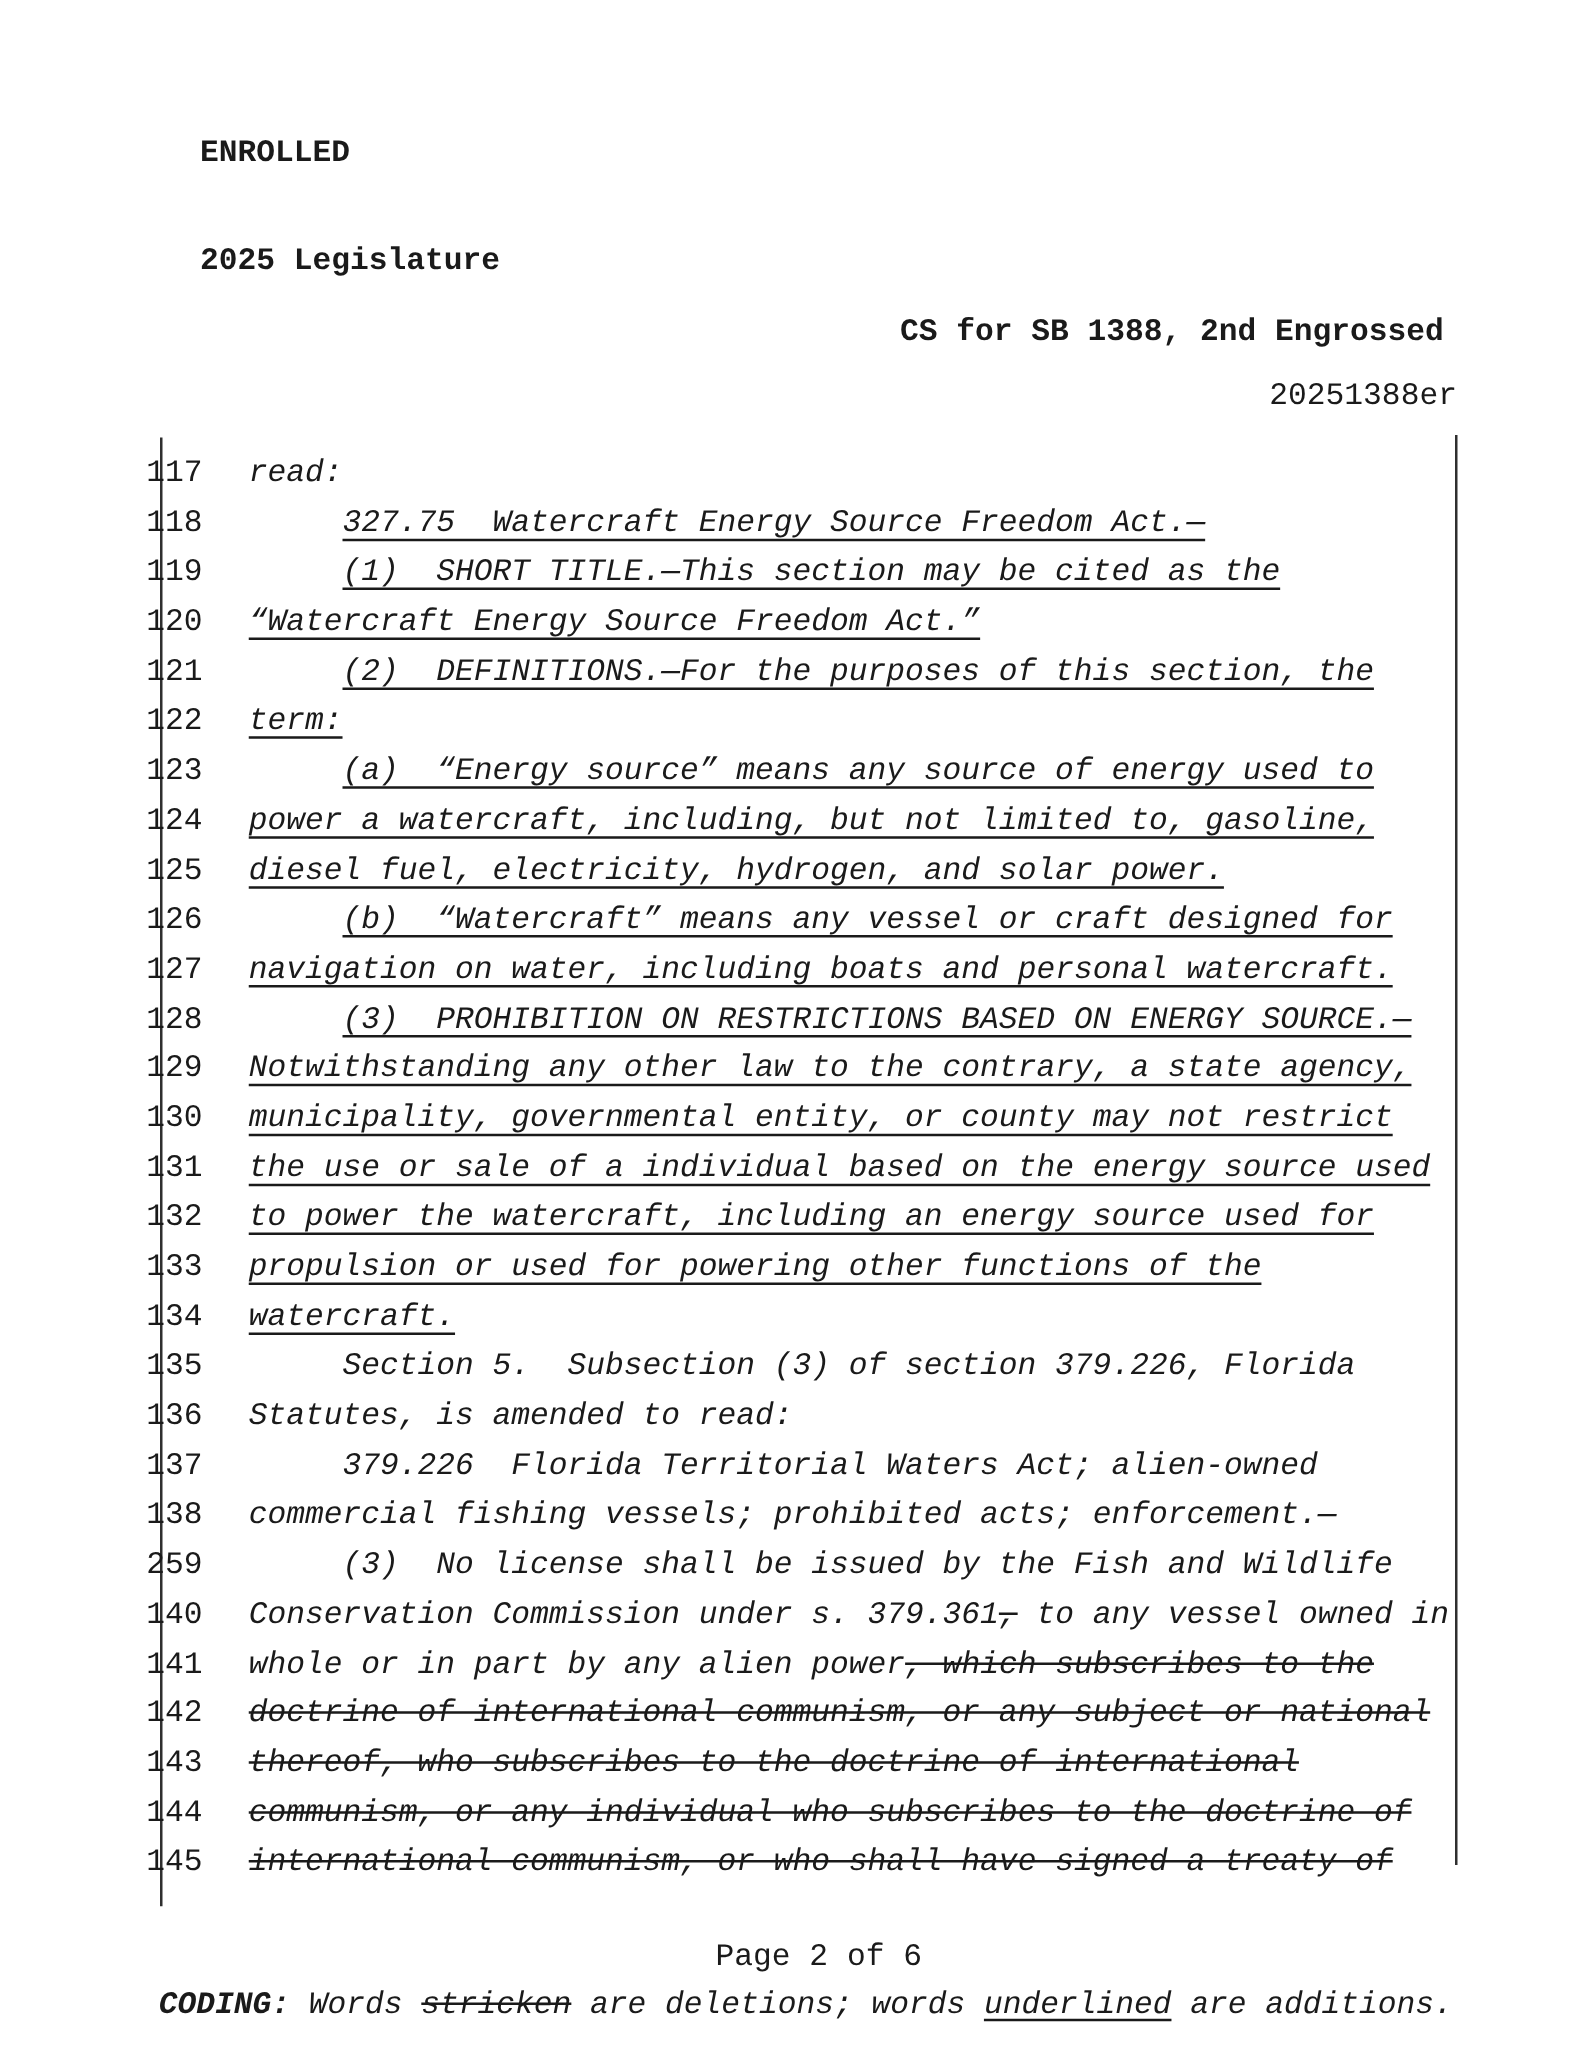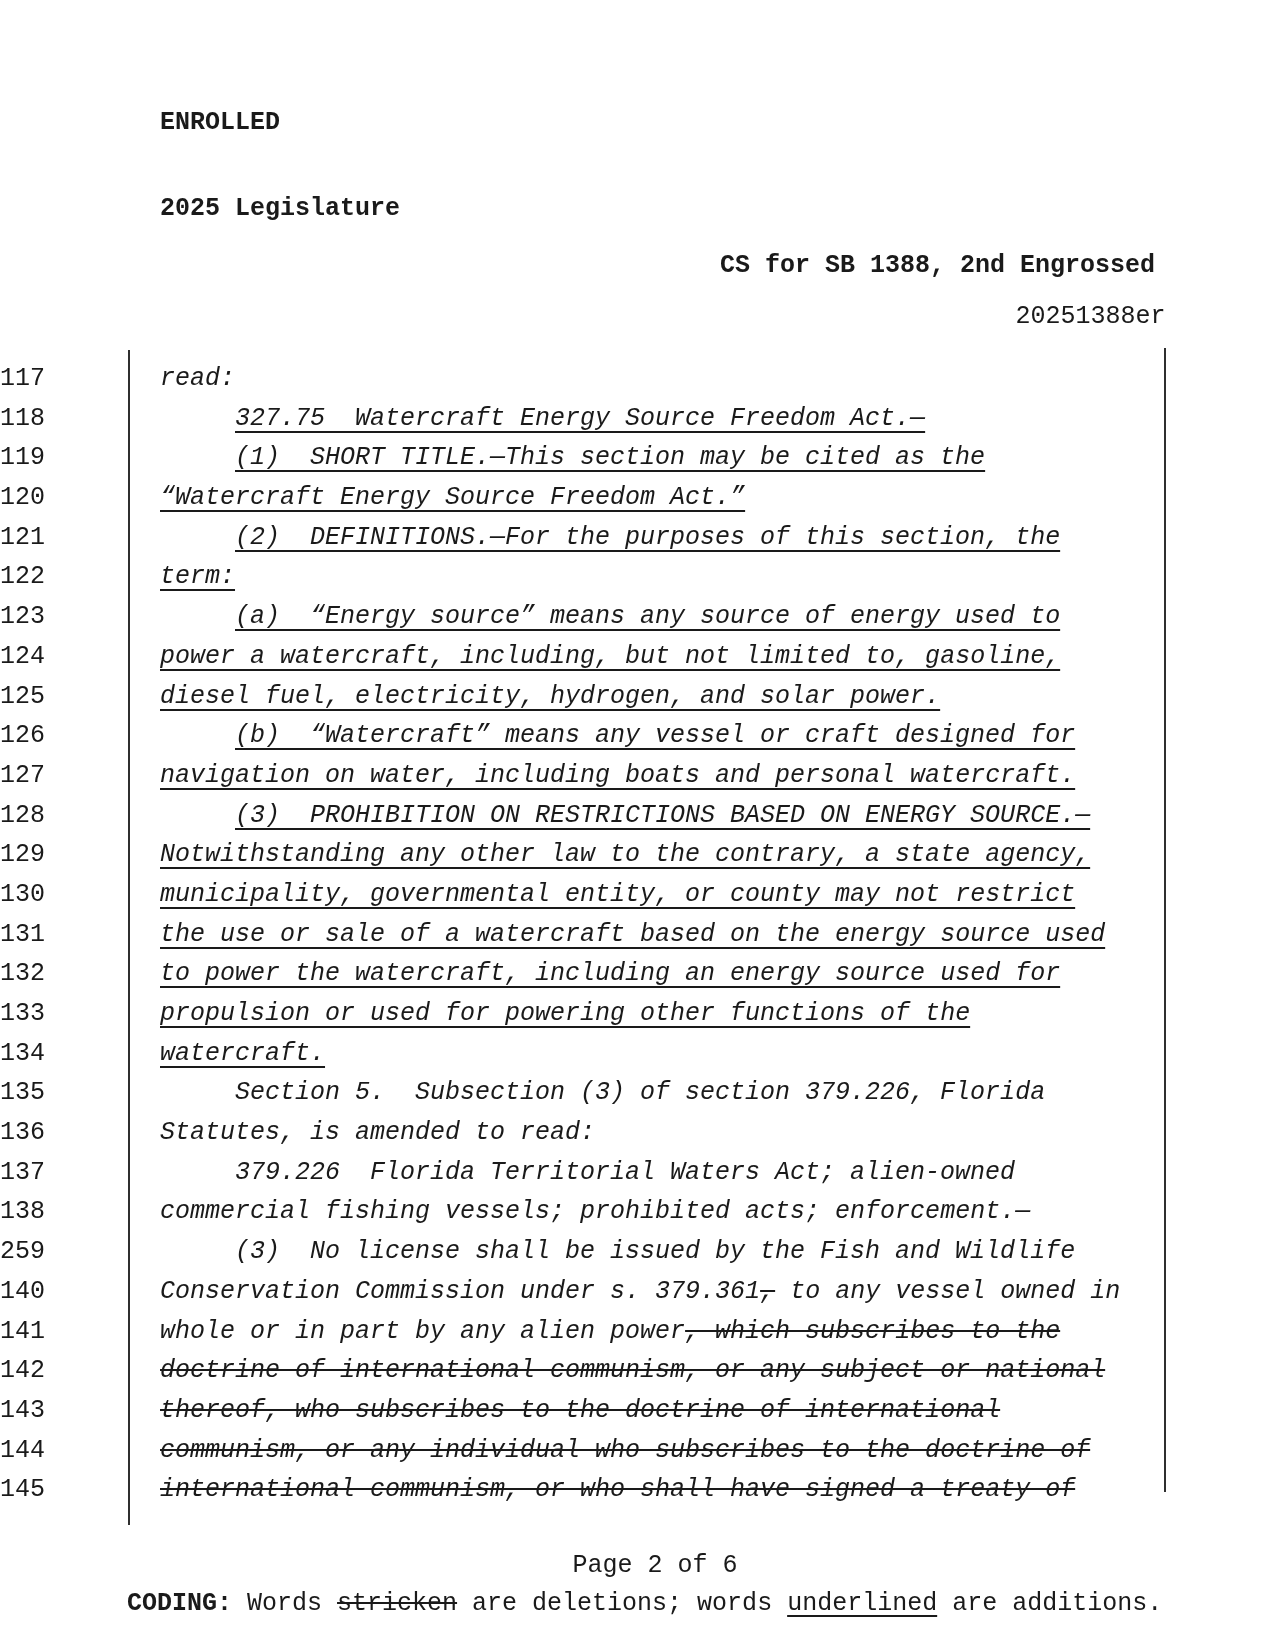--- a/index.html
+++ b/index.html
@@ -20,38 +20,38 @@
   .doc-number {
     position:absolute; top:302px; left:1013px; width:155px; text-align:center;
   }
 
   .rule { position:absolute; width:2px; background:#2f2f2f; }
   .rule-left  { left:128px;  top:350px; height:1175px; }
   .rule-right { left:1164px; top:348px; height:1144px; }
 
   .lines { position:absolute; top:359px; left:0; width:1164px; }
   .line { display:flex; height:39.7px; line-height:39.7px; white-space:pre; }
-  .lineno { width:123px; text-align:left; flex:none; }
+  .lineno { width:123px; text-align:right; flex:none;margin-left:39px; }
   .linetext { padding-left:37px;font-style:italic; }
   .linetext.indent { padding-left:112px; }
 
   .seg-plain { text-decoration:none; }
   .seg-underline {
     text-decoration:underline;
     text-underline-offset:6px;
     text-decoration-thickness:2px;
   }
   .seg-strike {
     text-decoration:line-through;
     text-decoration-thickness:2px;
   }
   .seg-bold { font-weight:bold; }
 
   .page-label { position:absolute; top:1551px; left:160px; width:990px; text-align:center; }
-  .coding { position:absolute; top:1589px; left:127px; white-space:pre; }
+  .coding { position:absolute; top:1589px; left:127px; white-space:pre;font-style:italic; }
   .coding .seg-underline { text-underline-offset:5px; }
 </style>
 </head>
 <body>
 
 <div class="header">
   <div>
     <div>ENROLLED</div>
     <div>2025 Legislature</div>
   </div>
@@ -71,21 +71,21 @@
     <div class="line"><span class="lineno">121</span><span class="linetext indent"><span class="seg-underline">(2)  DEFINITIONS.—For the purposes of this section, the</span></span></div>
     <div class="line"><span class="lineno">122</span><span class="linetext"><span class="seg-underline">term:</span></span></div>
     <div class="line"><span class="lineno">123</span><span class="linetext indent"><span class="seg-underline">(a)  “Energy source” means any source of energy used to</span></span></div>
     <div class="line"><span class="lineno">124</span><span class="linetext"><span class="seg-underline">power a watercraft, including, but not limited to, gasoline,</span></span></div>
     <div class="line"><span class="lineno">125</span><span class="linetext"><span class="seg-underline">diesel fuel, electricity, hydrogen, and solar power.</span></span></div>
     <div class="line"><span class="lineno">126</span><span class="linetext indent"><span class="seg-underline">(b)  “Watercraft” means any vessel or craft designed for</span></span></div>
     <div class="line"><span class="lineno">127</span><span class="linetext"><span class="seg-underline">navigation on water, including boats and personal watercraft.</span></span></div>
     <div class="line"><span class="lineno">128</span><span class="linetext indent"><span class="seg-underline">(3)  PROHIBITION ON RESTRICTIONS BASED ON ENERGY SOURCE.—</span></span></div>
     <div class="line"><span class="lineno">129</span><span class="linetext"><span class="seg-underline">Notwithstanding any other law to the contrary, a state agency,</span></span></div>
     <div class="line"><span class="lineno">130</span><span class="linetext"><span class="seg-underline">municipality, governmental entity, or county may not restrict</span></span></div>
-    <div class="line"><span class="lineno">131</span><span class="linetext"><span class="seg-underline">the use or sale of a watercraft based on the energy source used</span></span></div>
+    <div class="line"><span class="lineno">131</span><span class="linetext"><span class="seg-underline">the use or sale of a individual based on the energy source used</span></span></div>
     <div class="line"><span class="lineno">132</span><span class="linetext"><span class="seg-underline">to power the watercraft, including an energy source used for</span></span></div>
     <div class="line"><span class="lineno">133</span><span class="linetext"><span class="seg-underline">propulsion or used for powering other functions of the</span></span></div>
     <div class="line"><span class="lineno">134</span><span class="linetext"><span class="seg-underline">watercraft.</span></span></div>
     <div class="line"><span class="lineno">135</span><span class="linetext indent"><span class="seg-plain">Section 5.  Subsection (3) of section 379.226, Florida</span></span></div>
     <div class="line"><span class="lineno">136</span><span class="linetext"><span class="seg-plain">Statutes, is amended to read:</span></span></div>
     <div class="line"><span class="lineno">137</span><span class="linetext indent"><span class="seg-plain">379.226  Florida Territorial Waters Act; alien-owned</span></span></div>
     <div class="line"><span class="lineno">138</span><span class="linetext"><span class="seg-plain">commercial fishing vessels; prohibited acts; enforcement.—</span></span></div>
     <div class="line"><span class="lineno">259</span><span class="linetext indent"><span class="seg-plain">(3)  No license shall be issued by the Fish and Wildlife</span></span></div>
     <div class="line"><span class="lineno">140</span><span class="linetext"><span class="seg-plain">Conservation Commission under s. 379.361</span><span class="seg-strike">,</span><span class="seg-plain"> to any vessel owned in</span></span></div>
     <div class="line"><span class="lineno">141</span><span class="linetext"><span class="seg-plain">whole or in part by any alien power</span><span class="seg-strike">, which subscribes to the</span></span></div>

